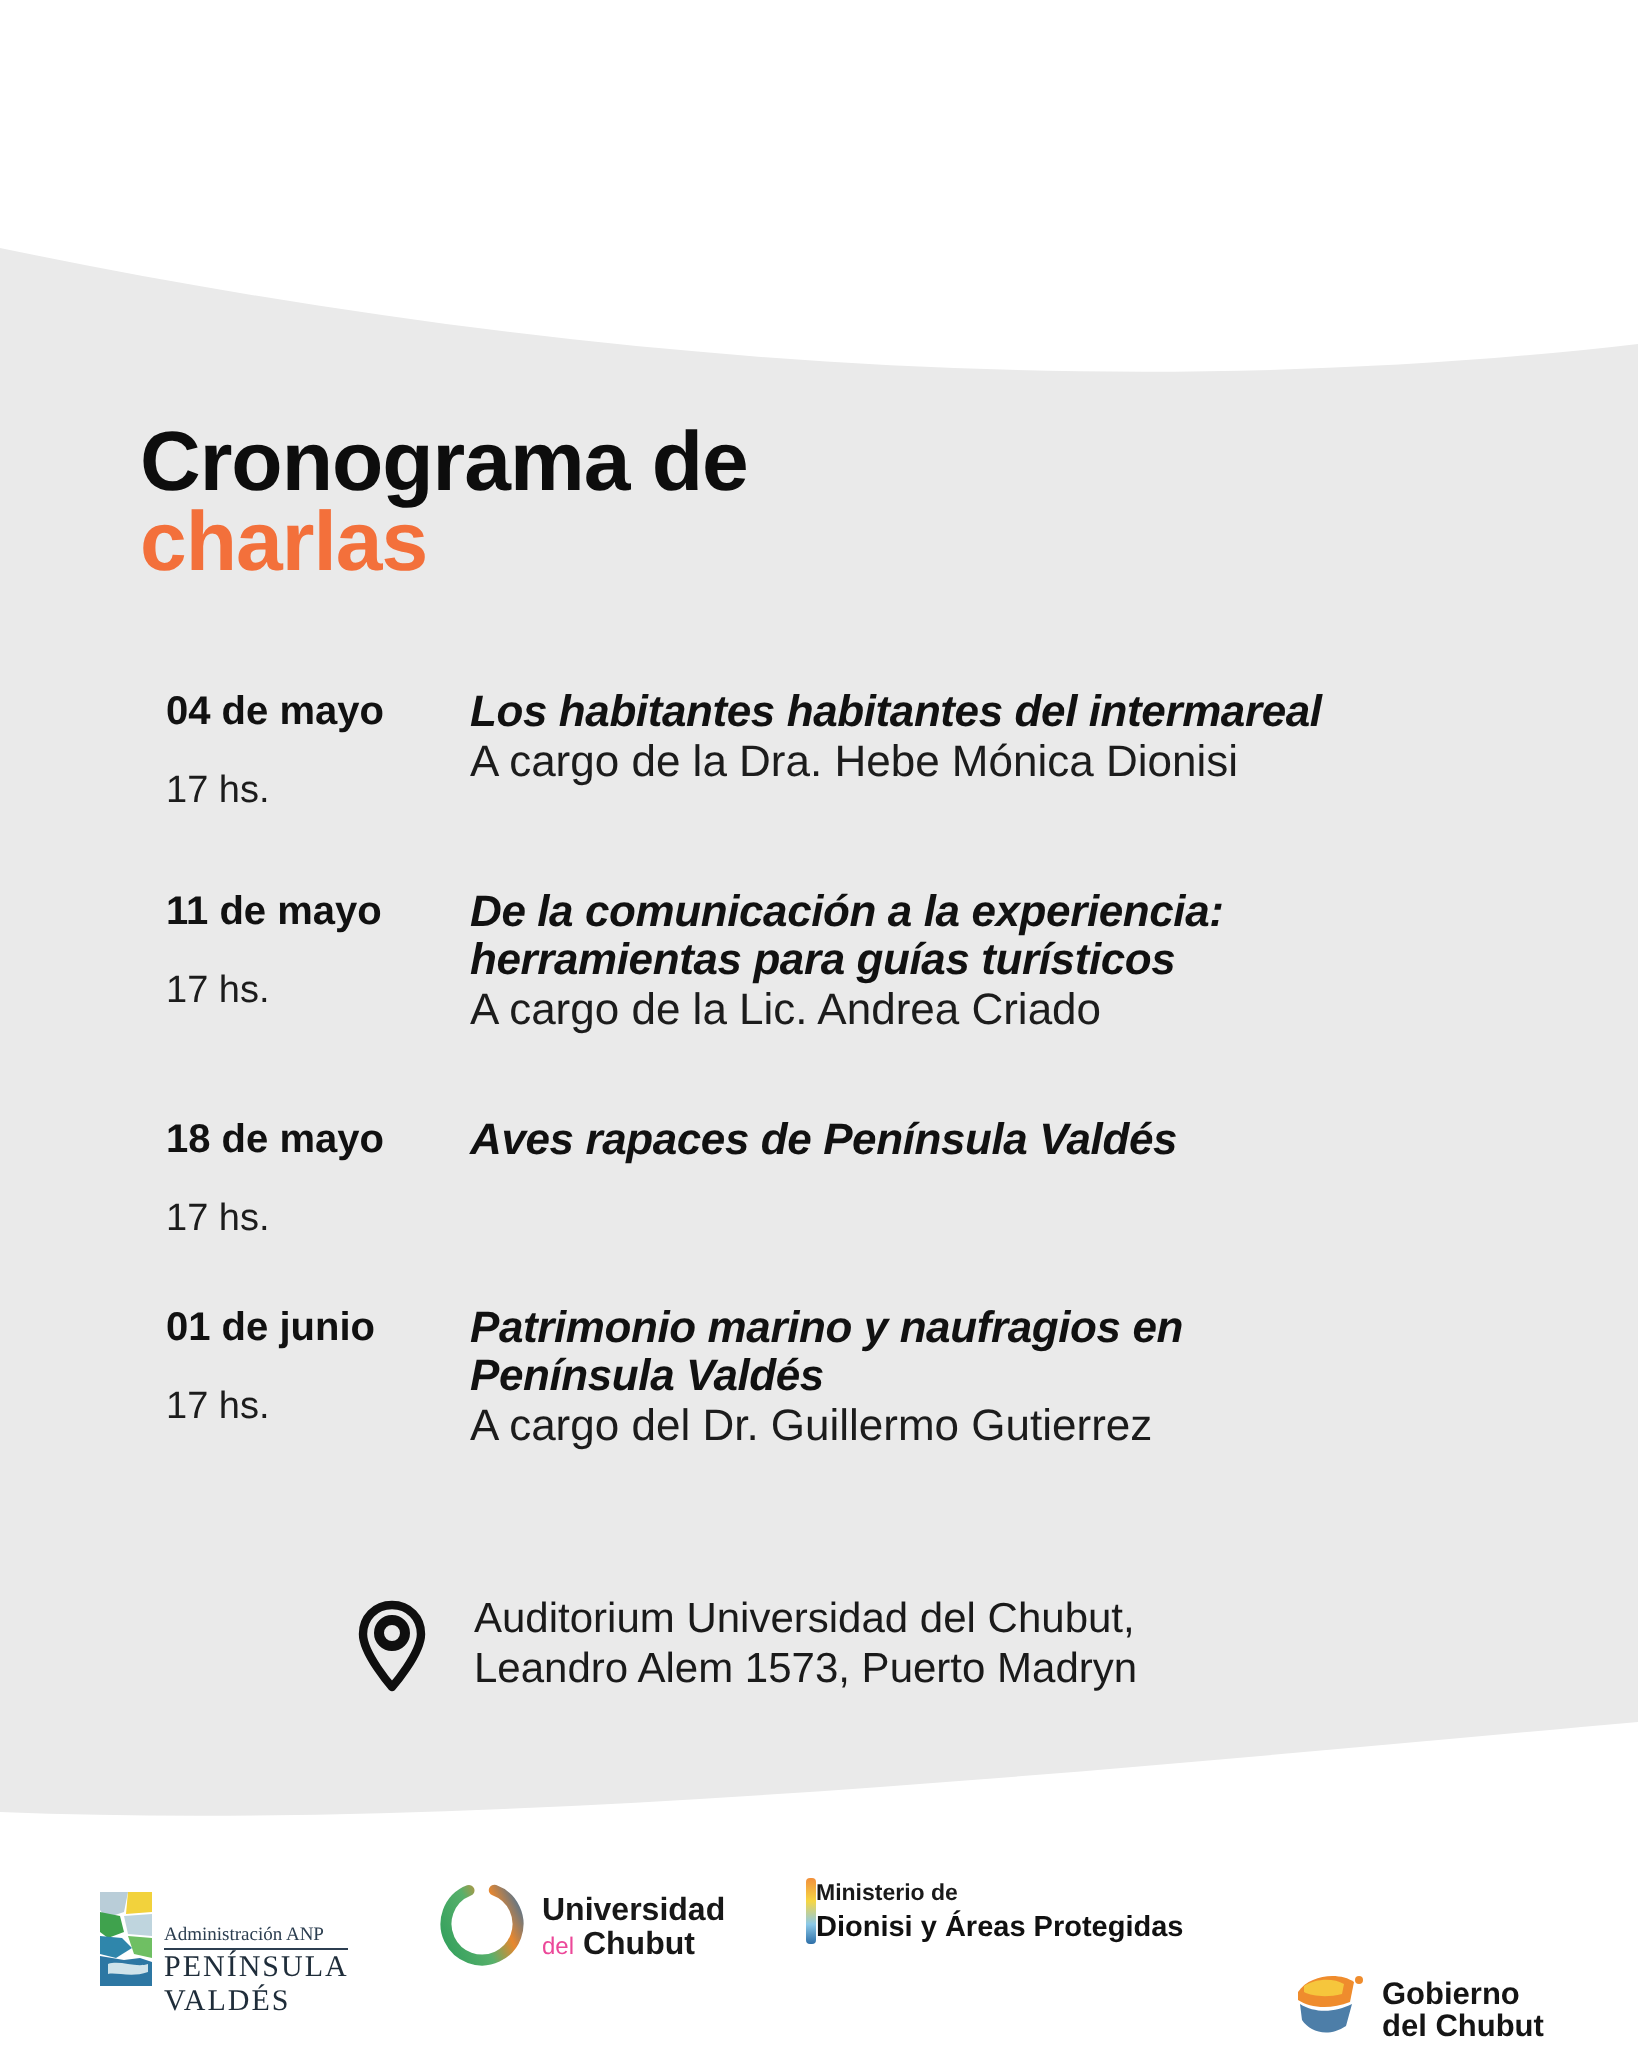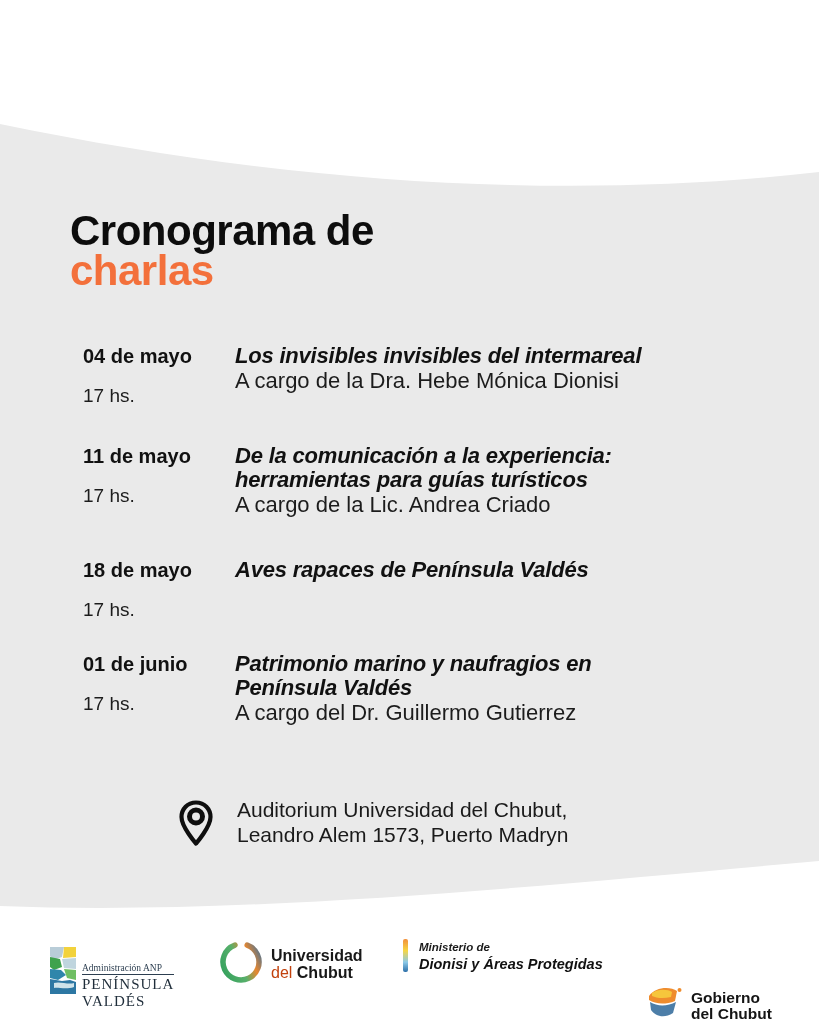--- a/index.html
+++ b/index.html
@@ -53,27 +53,27 @@
     border-bottom:1px solid #2c3e50;padding-bottom:1px;white-space:nowrap;
   }
   .anp-big{
     font-family:"Liberation Serif", serif;font-size:15px;letter-spacing:1px;
     color:#1f2d3a;line-height:16px;margin-top:1px;
   }
   .udc{left:218px;top:6px;}
   .udc-text{margin-left:7px;line-height:17px;}
   .udc-l1{font-size:16px;font-weight:700;color:#181818;}
   .udc-l2{font-size:16px;font-weight:700;color:#181818;}
-  .udc-del{font-size:16px;font-weight:400;color:#c2410c;margin-top:20px;}
+  .udc-del{font-size:12px;font-weight:400;color:#ec4899;margin-top:20px;}
   .min{left:403px;top:9px;}
   .min-bar{
     width:5px;height:33px;border-radius:2px;
     background:linear-gradient(180deg,#F2903C 0%,#F6D643 35%,#8CC9E8 70%,#2D6FA8 100%);
   }
-  .min-text{margin-left:11px;line-height:15px;font-style:italic;}
+  .min-text{line-height:15px;}
   .min-l1{font-size:11.5px;font-weight:600;color:#1a1a1a;}
   .min-l2{font-size:14.5px;font-weight:700;color:#111;margin-top:2px;}
   .gob{left:646px;top:8px;margin-top:45px;}
   .gob-text{margin-left:8px;line-height:16px;}
   .gob-l1,.gob-l2{font-size:15.5px;font-weight:700;color:#151515;}
 </style>
 </head>
 <body>
 
 <div class="canvas">
@@ -86,21 +86,21 @@
     <div class="t1">Cronograma de</div>
     <div class="t2">charlas</div>
   </div>
 
   <div class="layer session row1">
     <div class="date-col">
       <div class="date">04 de mayo</div>
       <div class="time">17 hs.</div>
     </div>
     <div class="content-col">
-      <div class="talk-title">Los invisibles invisibles del intermareal</div>
+      <div class="talk-title">Los habitantes habitantes del intermareal</div>
       <div class="speaker">A cargo de la Dra. Hebe Mónica Dionisi</div>
     </div>
   </div>
 
   <div class="layer session row2">
     <div class="date-col">
       <div class="date">11 de mayo</div>
       <div class="time">17 hs.</div>
     </div>
     <div class="content-col">

